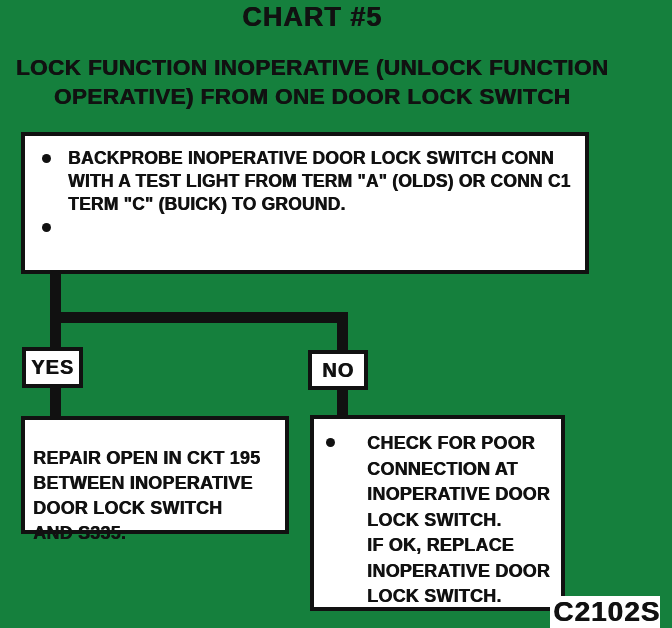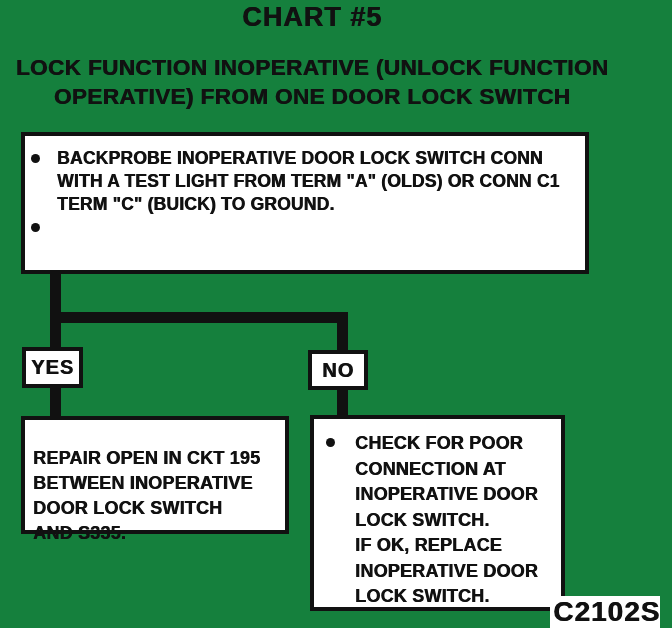--- a/index.html
+++ b/index.html
@@ -43,21 +43,21 @@
     position: absolute;
     border: 4px solid #111111;
     background: #ffffff;
     box-sizing: border-box;
   }
   #decision-box {
     left: 21px;
     top: 132px;
     width: 568px;
     height: 142px;
-    padding: 11px 8px 0 3px;
+    padding: 11px 8px 0 14px;
   }
   .bullet-row {
     display: flex;
     align-items: flex-start;
   }
   .bullet-dot {
     width: 9px;
     height: 9px;
     border-radius: 50%;
     background: #111111;
@@ -112,21 +112,21 @@
   #no-result-box {
     left: 310px;
     top: 415px;
     width: 255px;
     height: 196px;
     padding: 12px 4px 0 9px;
   }
   #no-result-box .bullet-text {
     font-size: 18px;
     line-height: 25.5px;
-    margin-left: 20px;
+    margin-left: 32px;
   }
   
   #figure-code {
     position: absolute;
     left: 550px;
     top: 596px;
     padding-left: 3px;
     background: #ffffff;
     font-size: 28px;
     letter-spacing: 1px;

